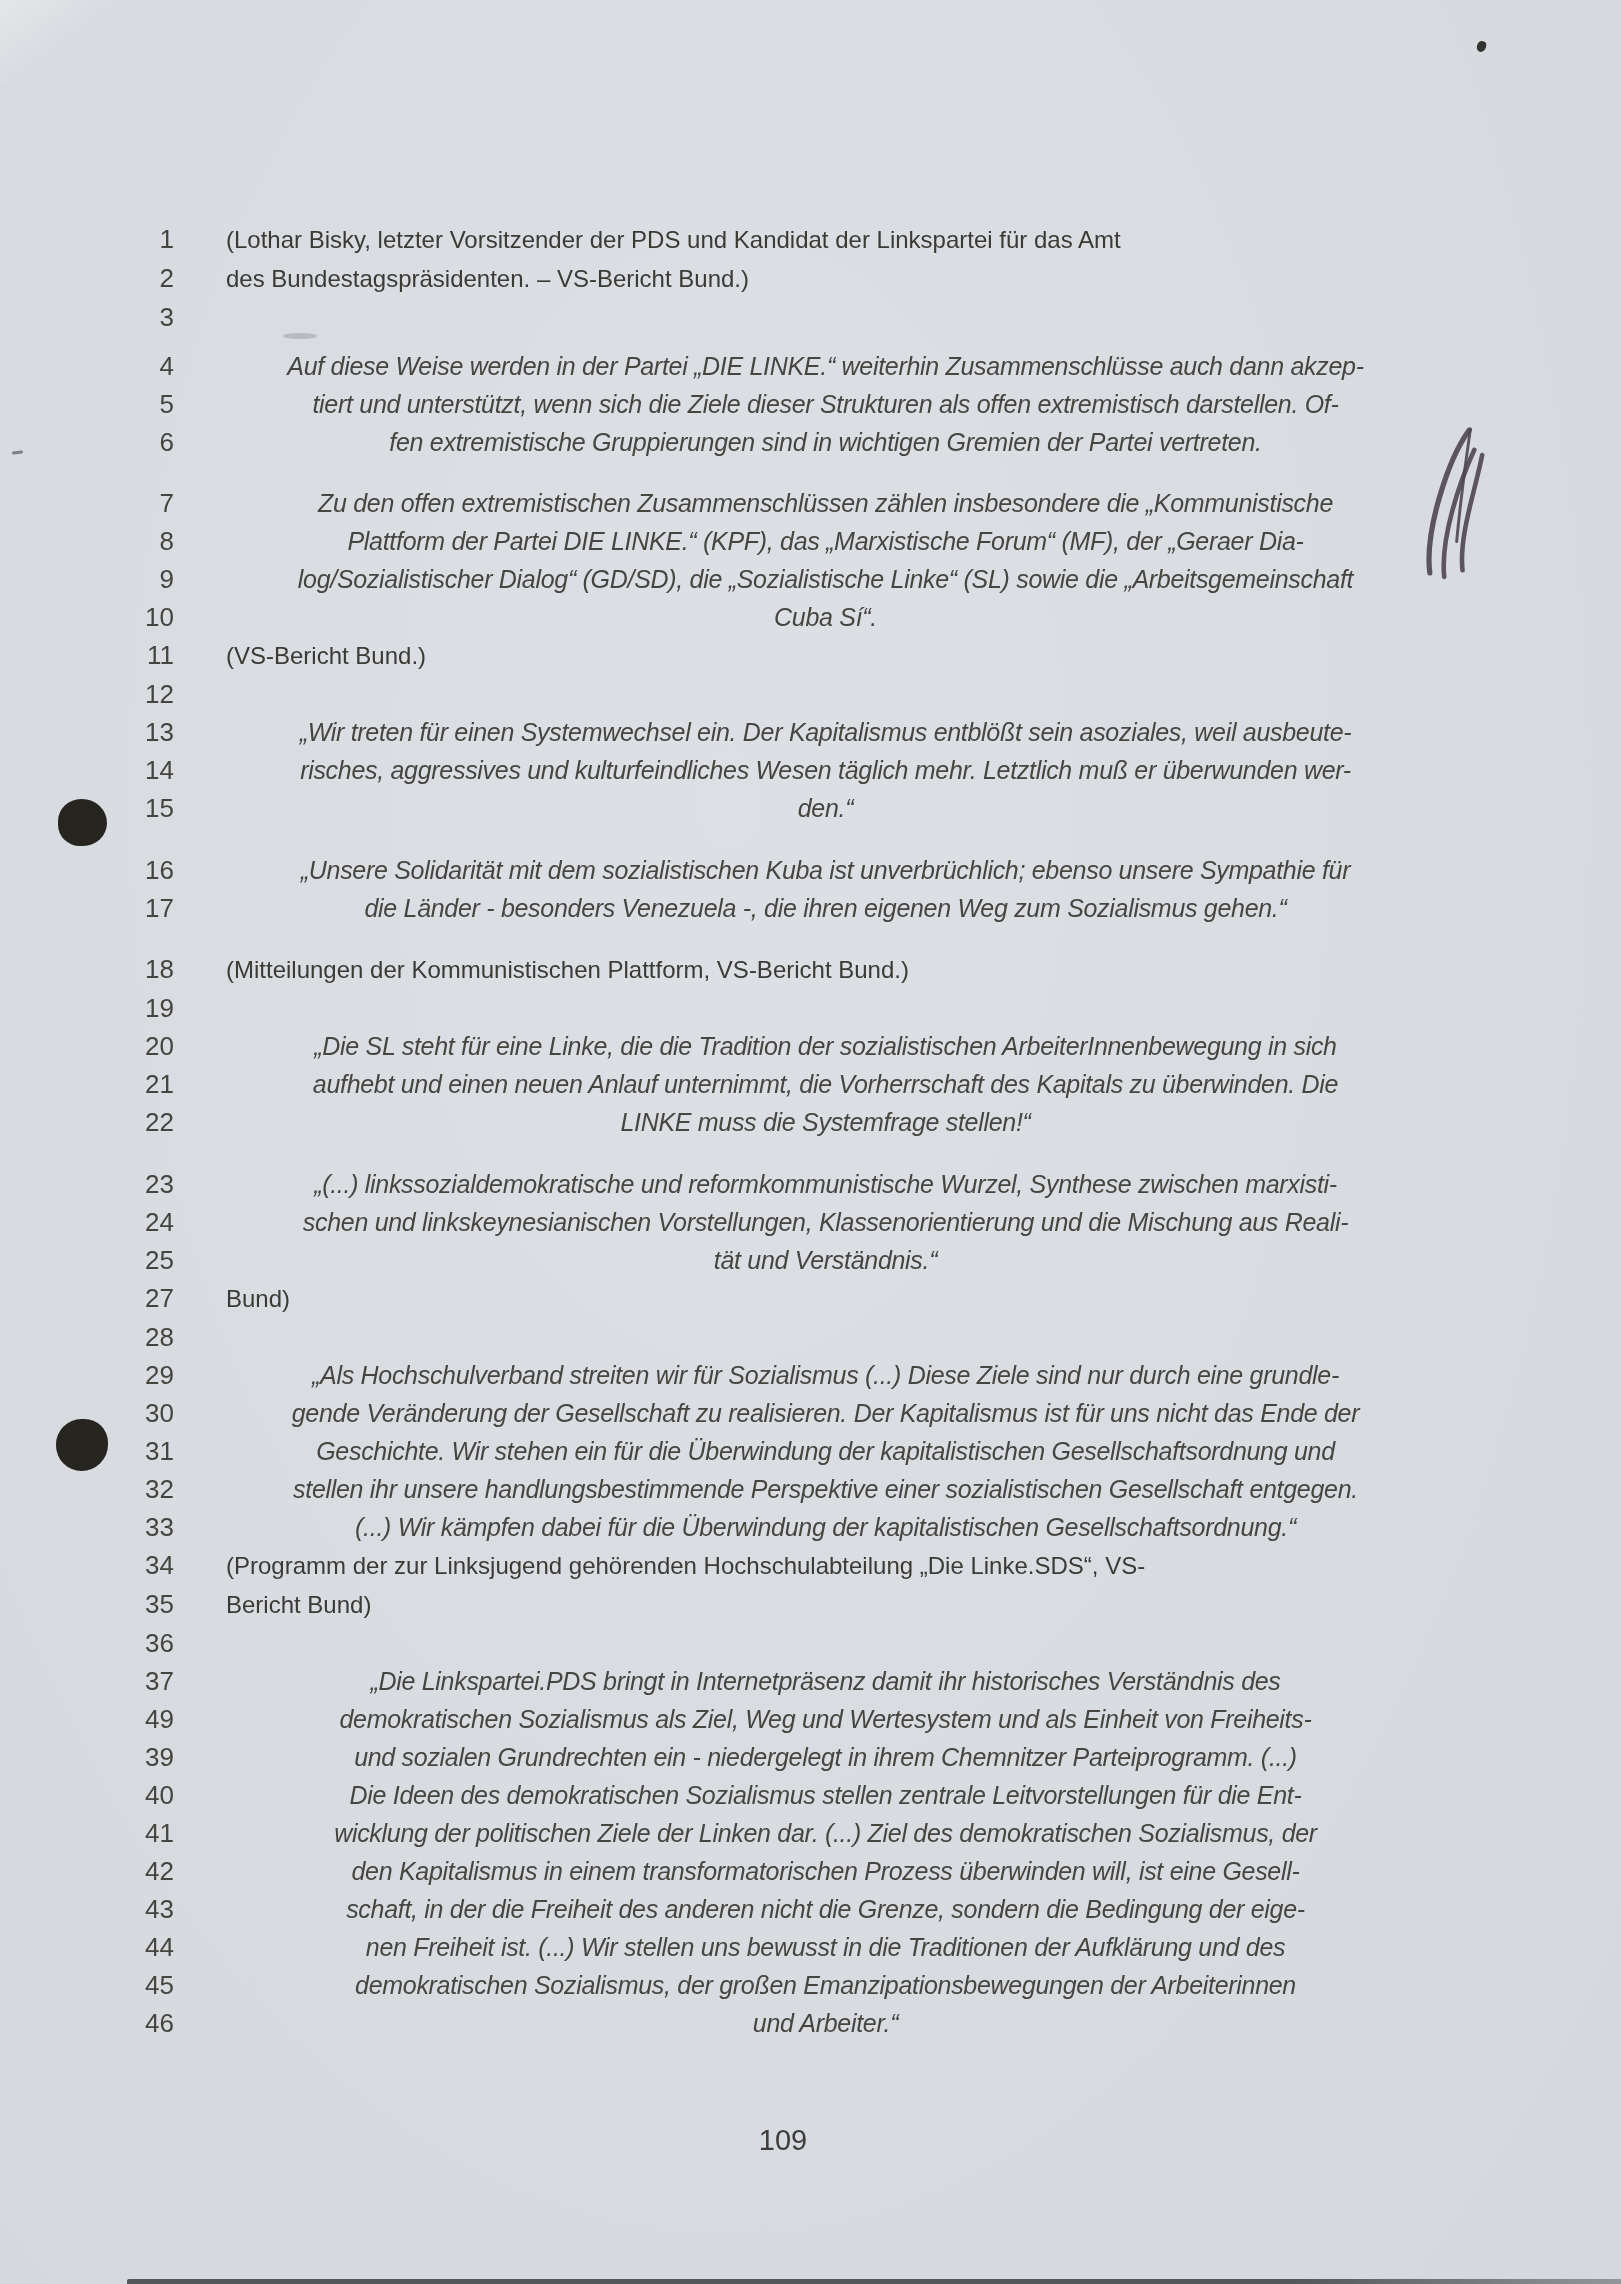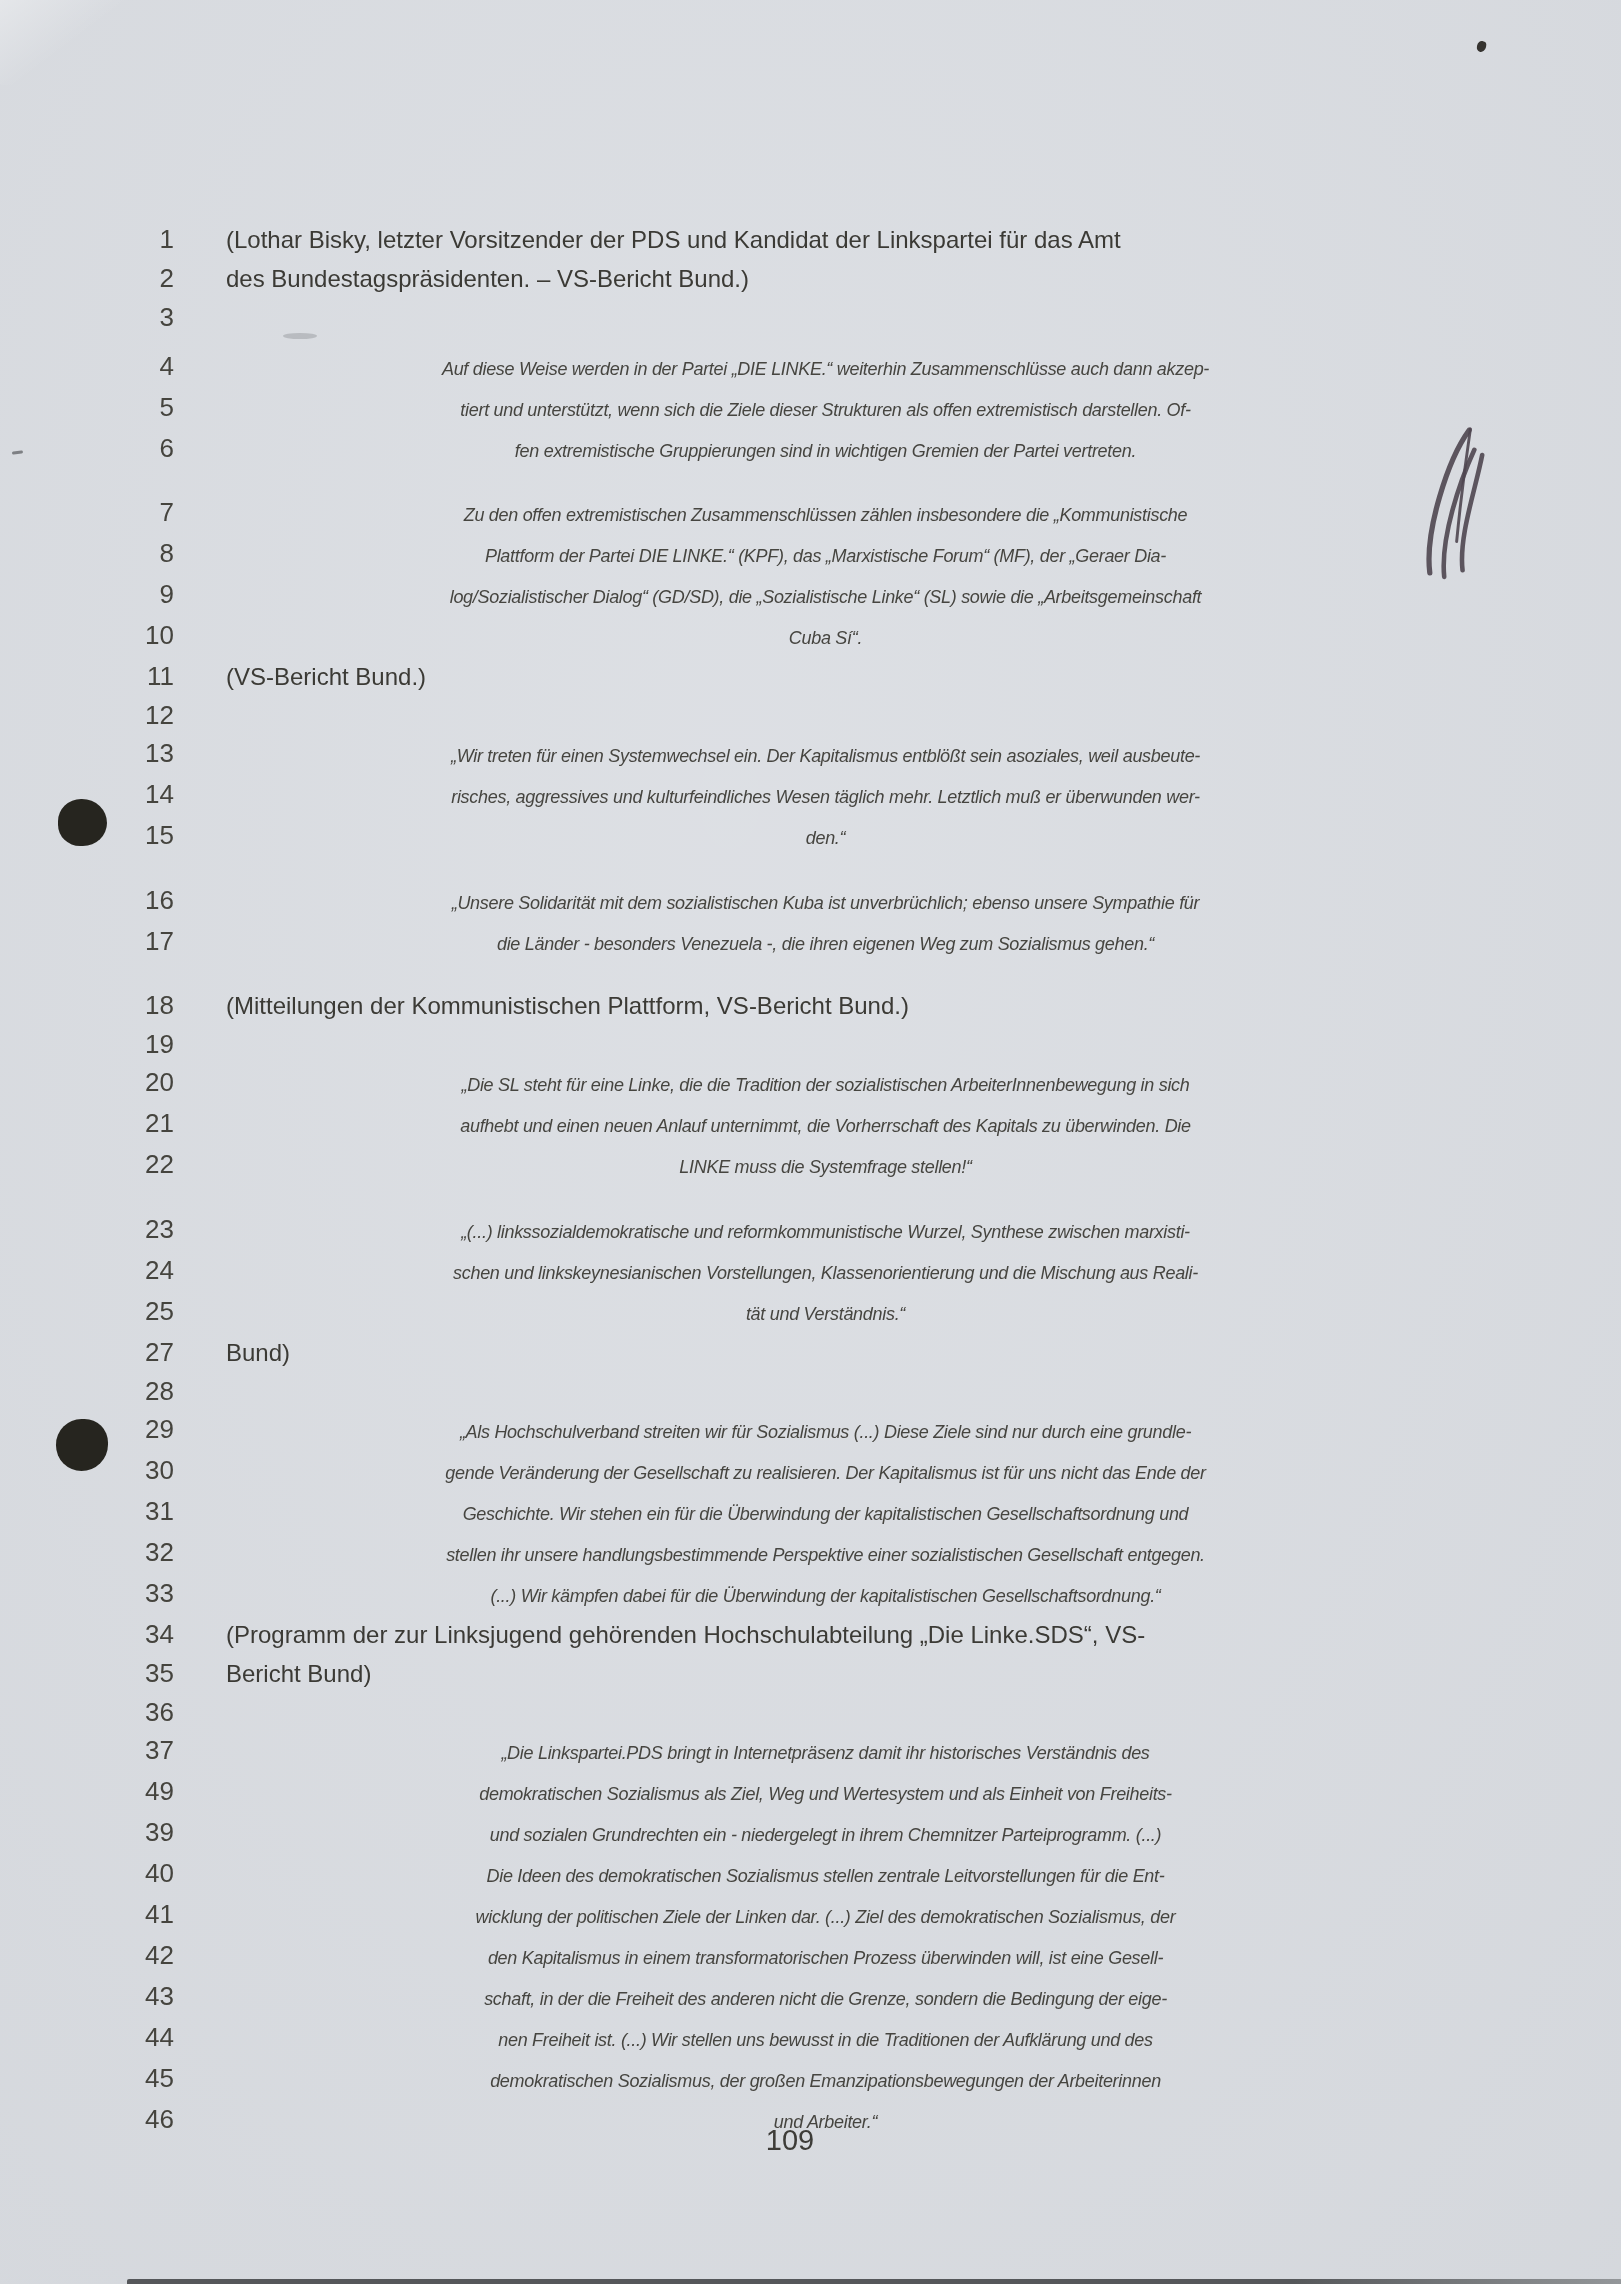--- a/index.html
+++ b/index.html
@@ -10,27 +10,27 @@
     background-image:radial-gradient(ellipse at 45% 35%, rgba(255,255,255,0.10), rgba(0,0,0,0.02));
     font-family:"Liberation Sans",sans-serif;
     color:#3f3e3c;
     overflow:hidden;
   }
   .lines{position:absolute;left:141px;top:220px;width:1284px;}
   .row{display:flex;align-items:baseline;line-height:38px;min-height:38px;}
   .row.gap-lg{margin-top:23.6px;}
   .row.gap-sm{margin-top:10.5px;}
   .num{flex:none;width:33px;text-align:right;font-size:26px;color:#45443e;}
-  .text{flex:1;margin-left:52px;font-size:18px;letter-spacing:-0.3px;white-space:nowrap;}
+  .text{flex:1;margin-left:52px;font-size:25px;letter-spacing:-0.3px;white-space:nowrap;}
   .style-italic .text{font-style:italic;color:#464540;}
   .style-regular .text{font-style:normal;color:#3b3a35;font-size:24px;letter-spacing:0;}
   .align-center .text{text-align:center;}
   .align-left .text{text-align:left;}
   .align-justify .text{text-align:justify;text-align-last:justify;white-space:normal;}
-  .footer{position:absolute;left:148px;width:1284px;top:2121px;line-height:38px;
+  .footer{position:absolute;left:141px;width:1284px;top:2121px;line-height:38px;
           text-align:center;font-size:29px;color:#3d3c38;}
   .hole{position:absolute;background:#26251f;}
   .hole-1{left:58px;top:799px;width:49px;height:47px;border-radius:48% 52% 50% 46%;}
   .hole-2{left:56px;top:1419px;width:52px;height:52px;border-radius:50% 46% 52% 50%;}
   .pen-mark{position:absolute;left:1410px;top:421px;width:92px;height:167px;}
   .speck-tr{position:absolute;left:1477px;top:41px;width:8.5px;height:11px;background:#35332f;
             border-radius:50% 40% 55% 45%;transform:rotate(12deg);}
   .speck-dash{position:absolute;left:11.8px;top:451px;width:10.5px;height:3.3px;background:#7e8084;
               border-radius:2px;transform:rotate(-8deg);}
   .smudge{position:absolute;left:283px;top:333px;width:34px;height:5.9px;

